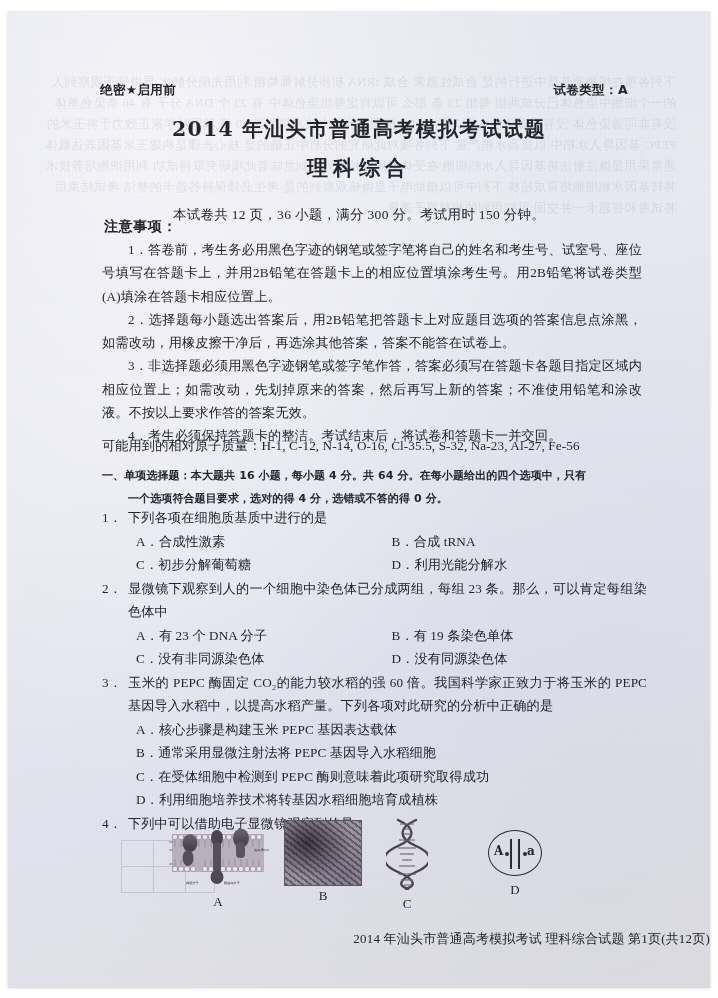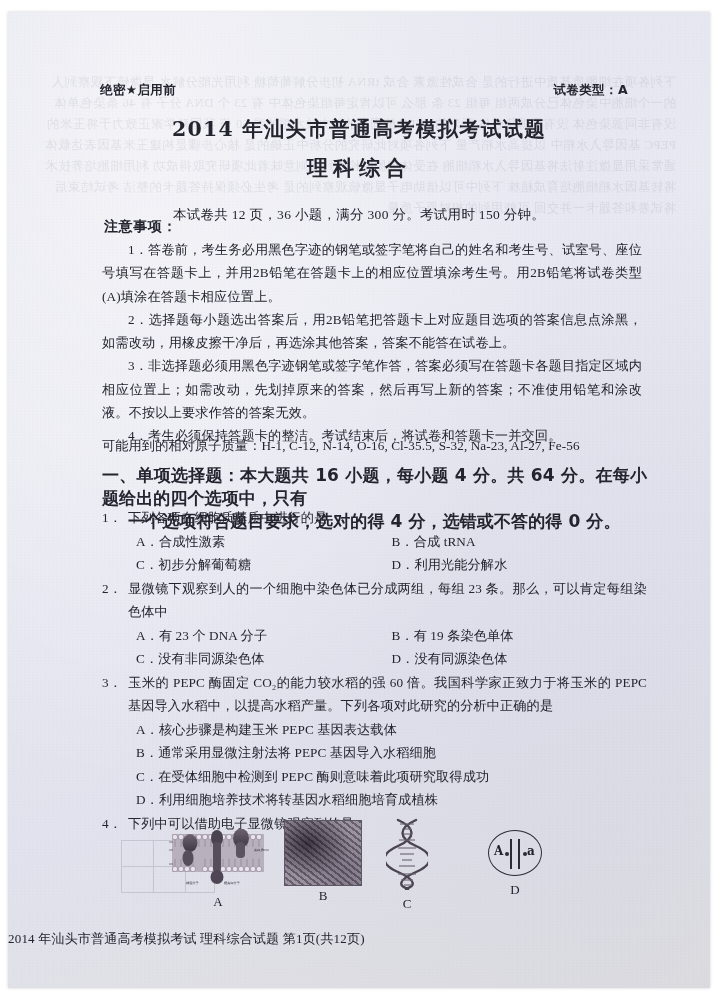--- a/index.html
+++ b/index.html
@@ -151,21 +151,21 @@
     letter-spacing: 0.1px;
   }
 
   #section-heading {
     position: absolute;
     top: 452px;
     left: 94px;
     width: 545px;
     font-family: "DejaVu Sans", sans-serif;
     font-weight: bold;
-    font-size: 17px;
+    font-size: 11px;
     line-height: 23px;
     letter-spacing: 0.1px;
     text-align: justify;
     text-indent: 0;
   }
   #section-heading .cont { display: block; text-indent: 26px; }
 
   
   #questions {
     position: absolute;
@@ -228,21 +228,21 @@
   }
   #ghost-table div {
     position: absolute;
     background: #5b5b74;
   }
 
   .footer {
     position: absolute;
     top: 918px;
     left: 0; right: 0;
-    text-align: left;
+    text-align: right;
     font-size: 13px;
     letter-spacing: 0.2px;
   }
 
   
   .membrane-wrap { position: relative; width: 104px; height: 74px; }
   .membrane-wrap svg { display: block; }
   
   .micro-frame {
     width: 78px; height: 66px;

